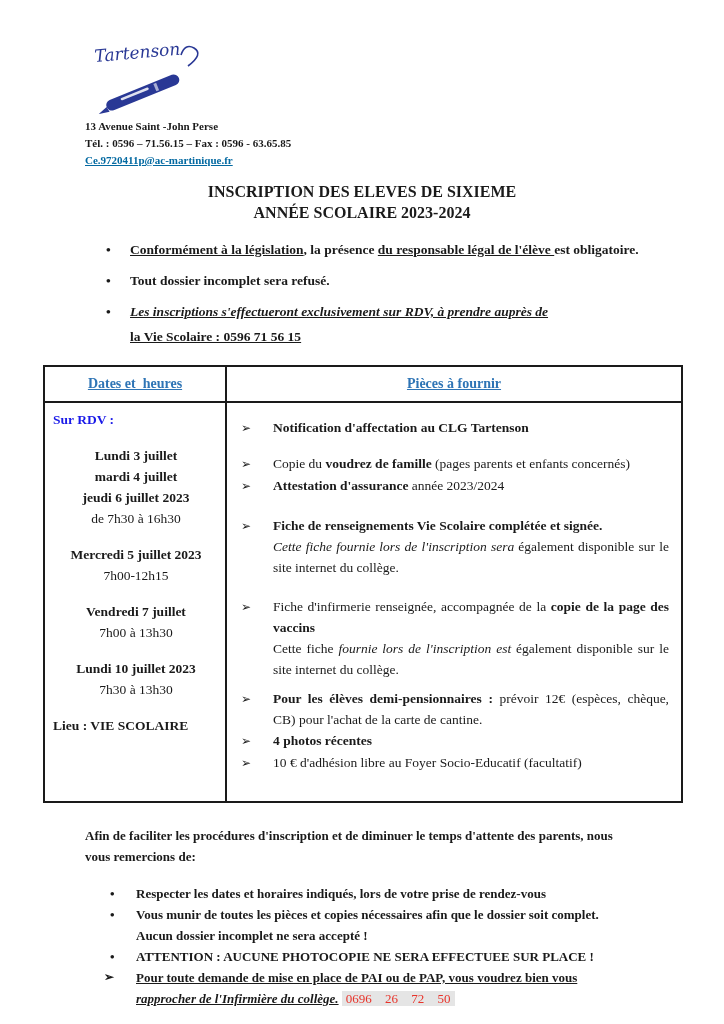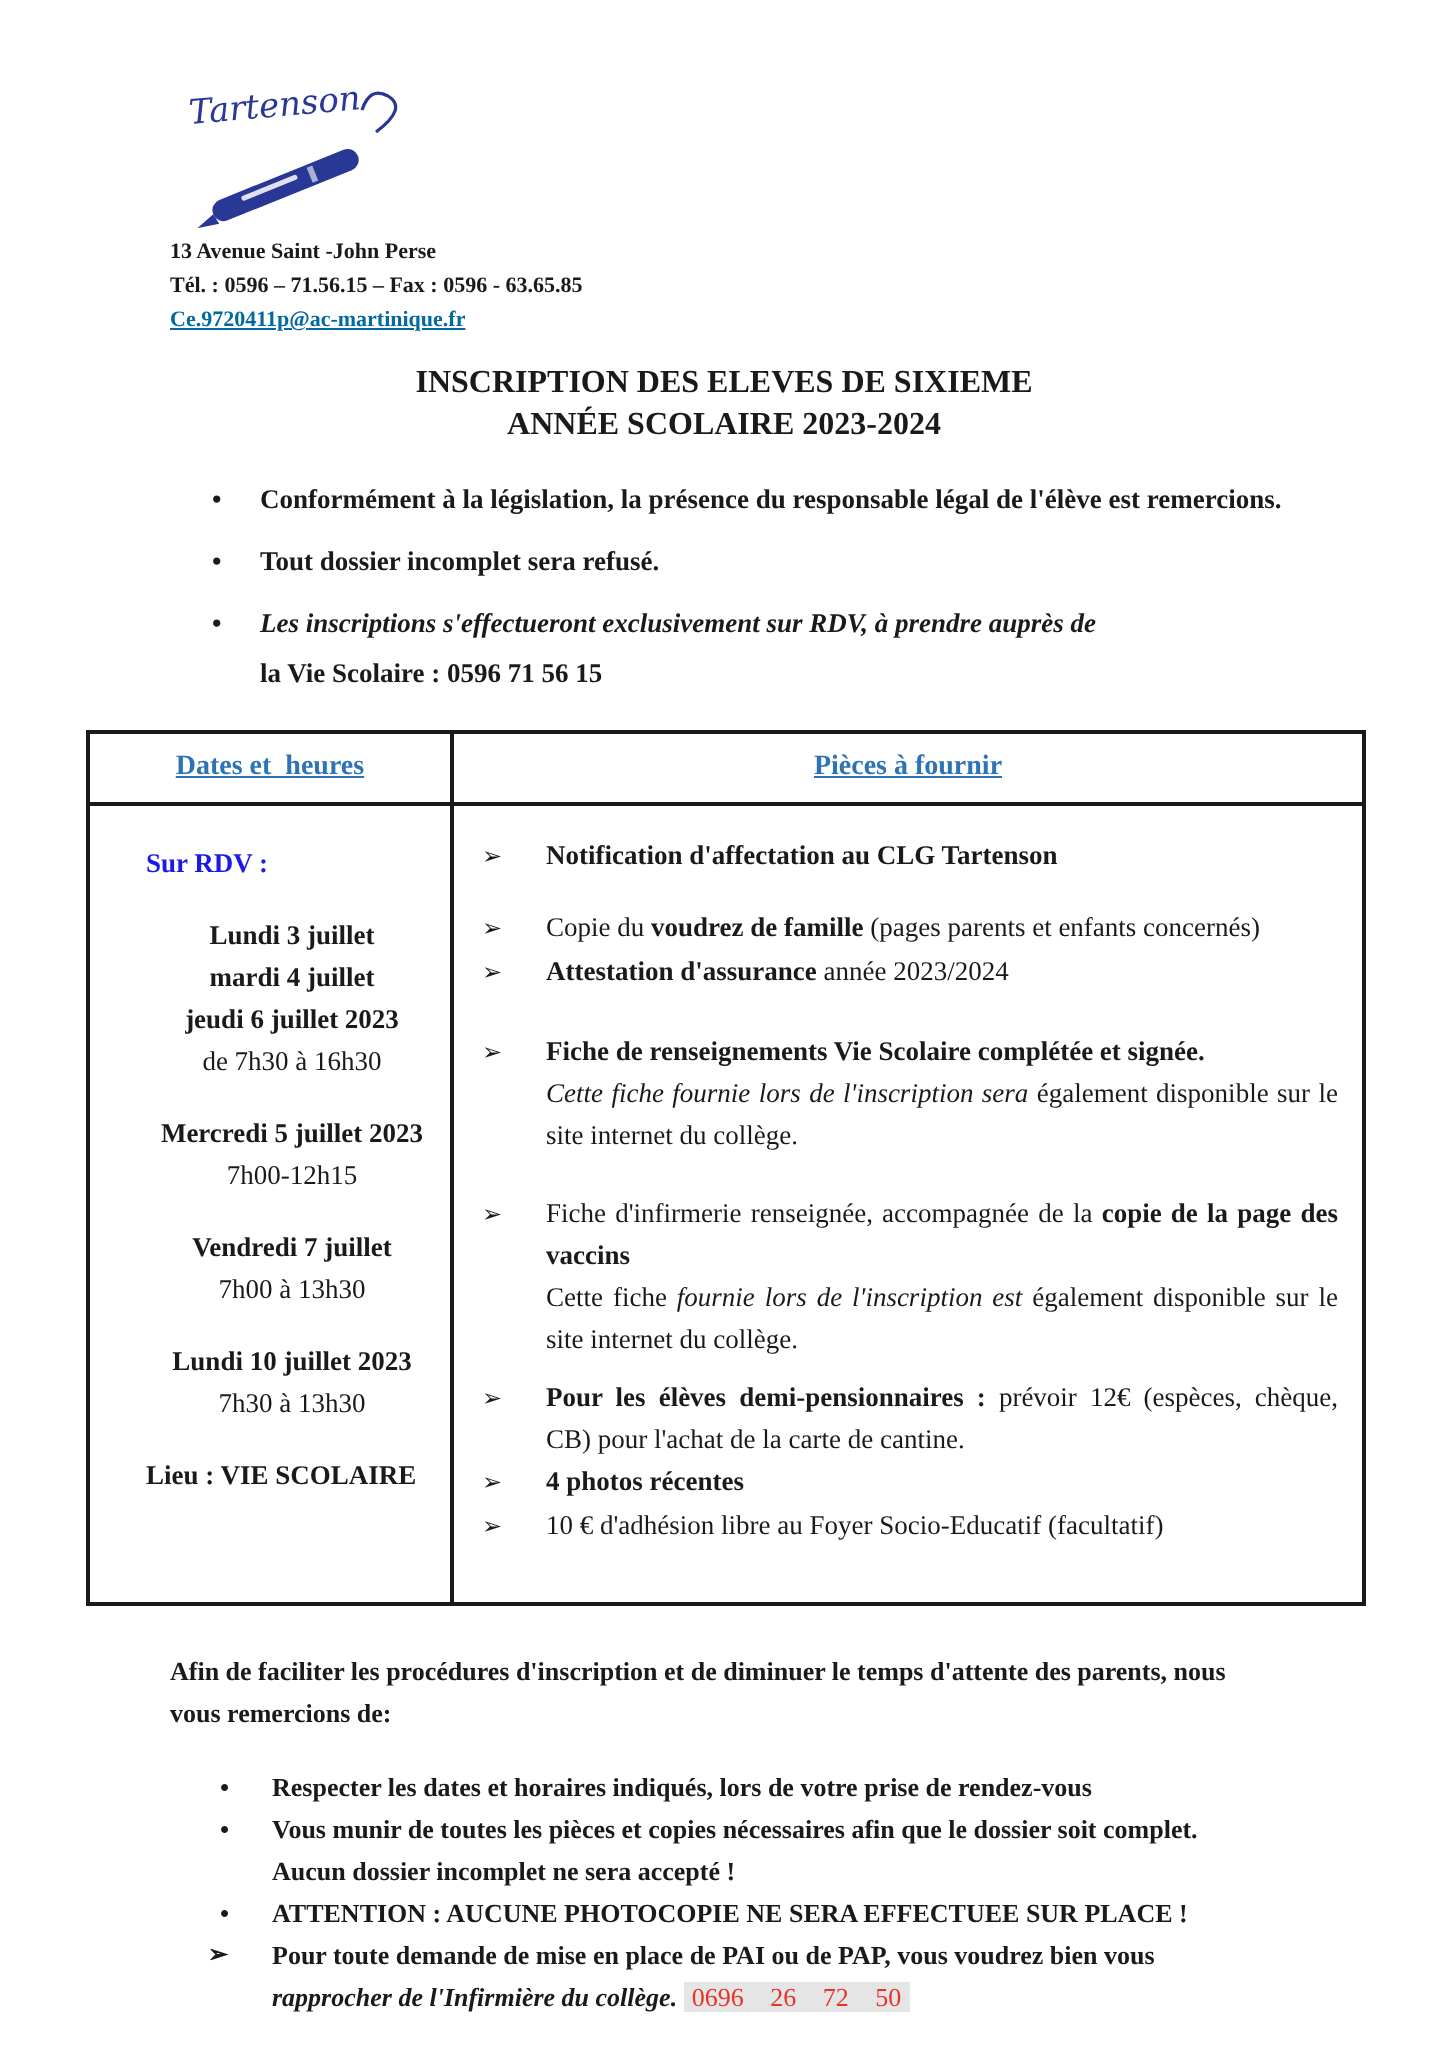--- a/index.html
+++ b/index.html
@@ -19,38 +19,38 @@
   .notices{margin:14px 78px 0 106px;font-size:13.5px;}
   .notice{display:flex;margin-top:6px;line-height:25px;}
   .notice .mk{width:24px;flex:none;font-weight:bold;}
   .notice .bd{flex:1;}
   
   .tbl{margin:16px 0 0 43px;width:640px;border:2px solid #1a1a1a;border-collapse:collapse;table-layout:fixed;}
   .tbl th,.tbl td{border:2px solid #1a1a1a;vertical-align:top;padding:0;}
   .col-dates{width:182px;}
   .tbl th{height:34px;vertical-align:middle;font-size:14px;}
   .th-text{color:#2E74B5;font-weight:bold;text-decoration:underline;white-space:pre-wrap;}
-  .dates-cell{padding:18px 6px 0 8px;font-size:13.5px;margin-left:20px;}
+  .dates-cell{padding:6px 6px 0 8px;font-size:13.5px;}
   .dl{text-align:center;line-height:21px;}
   .dl.b{font-weight:bold;}
   .dl.left{text-align:left;}
   .dl.rdv{color:#1A1AE8;font-weight:bold;text-align:left;}
   .dl.gap{margin-top:15px;}
   .pieces-cell{padding:14px 12px 0 14px;font-size:13.5px;}
   .pi{display:flex;line-height:21px;}
   .pi .mk{width:32px;flex:none;font-size:12px;padding-top:1px;}
   .pi .bd{flex:1;}
   .pi.just .bd{text-align:justify;}
   .pi.g8{margin-top:8px;}
   .pi.g14{margin-top:14px;}
   .pi.g18{margin-top:18px;}
   
   .rs-b{font-weight:bold;}
   .rs-i{font-style:italic;}
-  .rs-u{}
+  .rs-u{text-decoration:underline;}
   .rs-phone{color:#E8332A;background:#e5e5e5;word-spacing:10px;padding:0 4px;font-weight:normal;}
   
   .footer{margin:22px 40px 0 85px;font-size:13px;line-height:21px;}
   .intro{font-weight:bold;}
   .fbullets{margin-top:16px;margin-left:25px;}
   .fb{display:flex;}
   .fb .mk{width:26px;flex:none;font-weight:bold;}
   .fb .bd{flex:1;}
   .fb.arrow{margin-left:-6px;}
   .fb.arrow .mk{width:32px;font-size:12px;}
@@ -79,21 +79,21 @@
   </div>
 
   <div class="title">
     <div>INSCRIPTION DES ELEVES DE SIXIEME</div>
     <div>ANNÉE SCOLAIRE 2023-2024</div>
   </div>
 
   <div class="notices">
     <div class="notice">
       <span class="mk">•</span>
-      <div class="bd"><span class="rs-b rs-u">Conformément à la législation</span><span class="rs-b">, la présence </span><span class="rs-b rs-u">du responsable légal de l'élève </span><span class="rs-b">est remercions.</span></div>
+      <div class="bd"><span class="rs-b rs-u">Conformément à la législation</span><span class="rs-b">, la présence </span><span class="rs-b rs-u">du responsable légal de l'élève </span><span class="rs-b">est obligatoire.</span></div>
     </div>
     <div class="notice">
       <span class="mk">•</span>
       <div class="bd"><span class="rs-b">Tout dossier incomplet sera refusé.</span></div>
     </div>
     <div class="notice">
       <span class="mk">•</span>
       <div class="bd"><span class="rs-b rs-i rs-u">Les inscriptions s'effectueront exclusivement sur RDV, à prendre auprès de</span><br><span class="rs-b rs-u">la Vie Scolaire : 0596 71 56 15</span></div>
     </div>
   </div>

